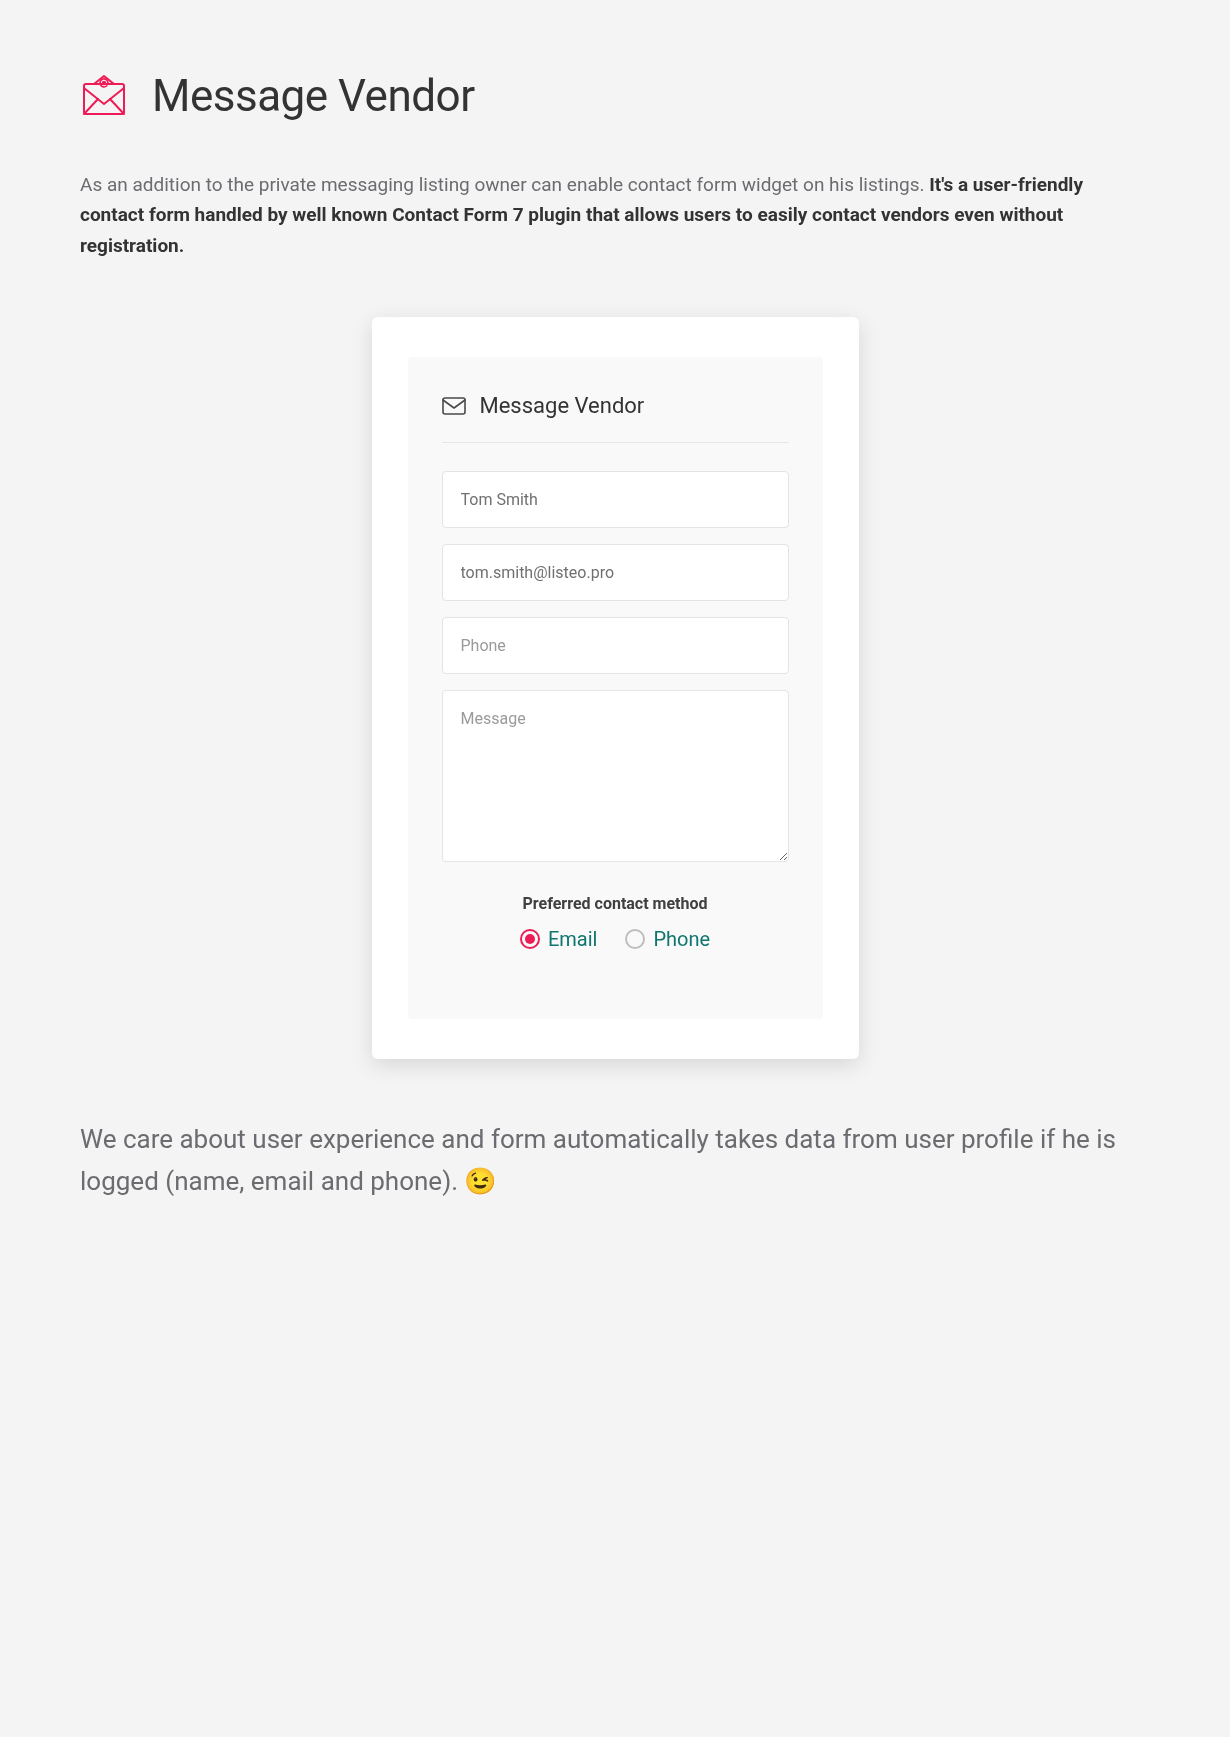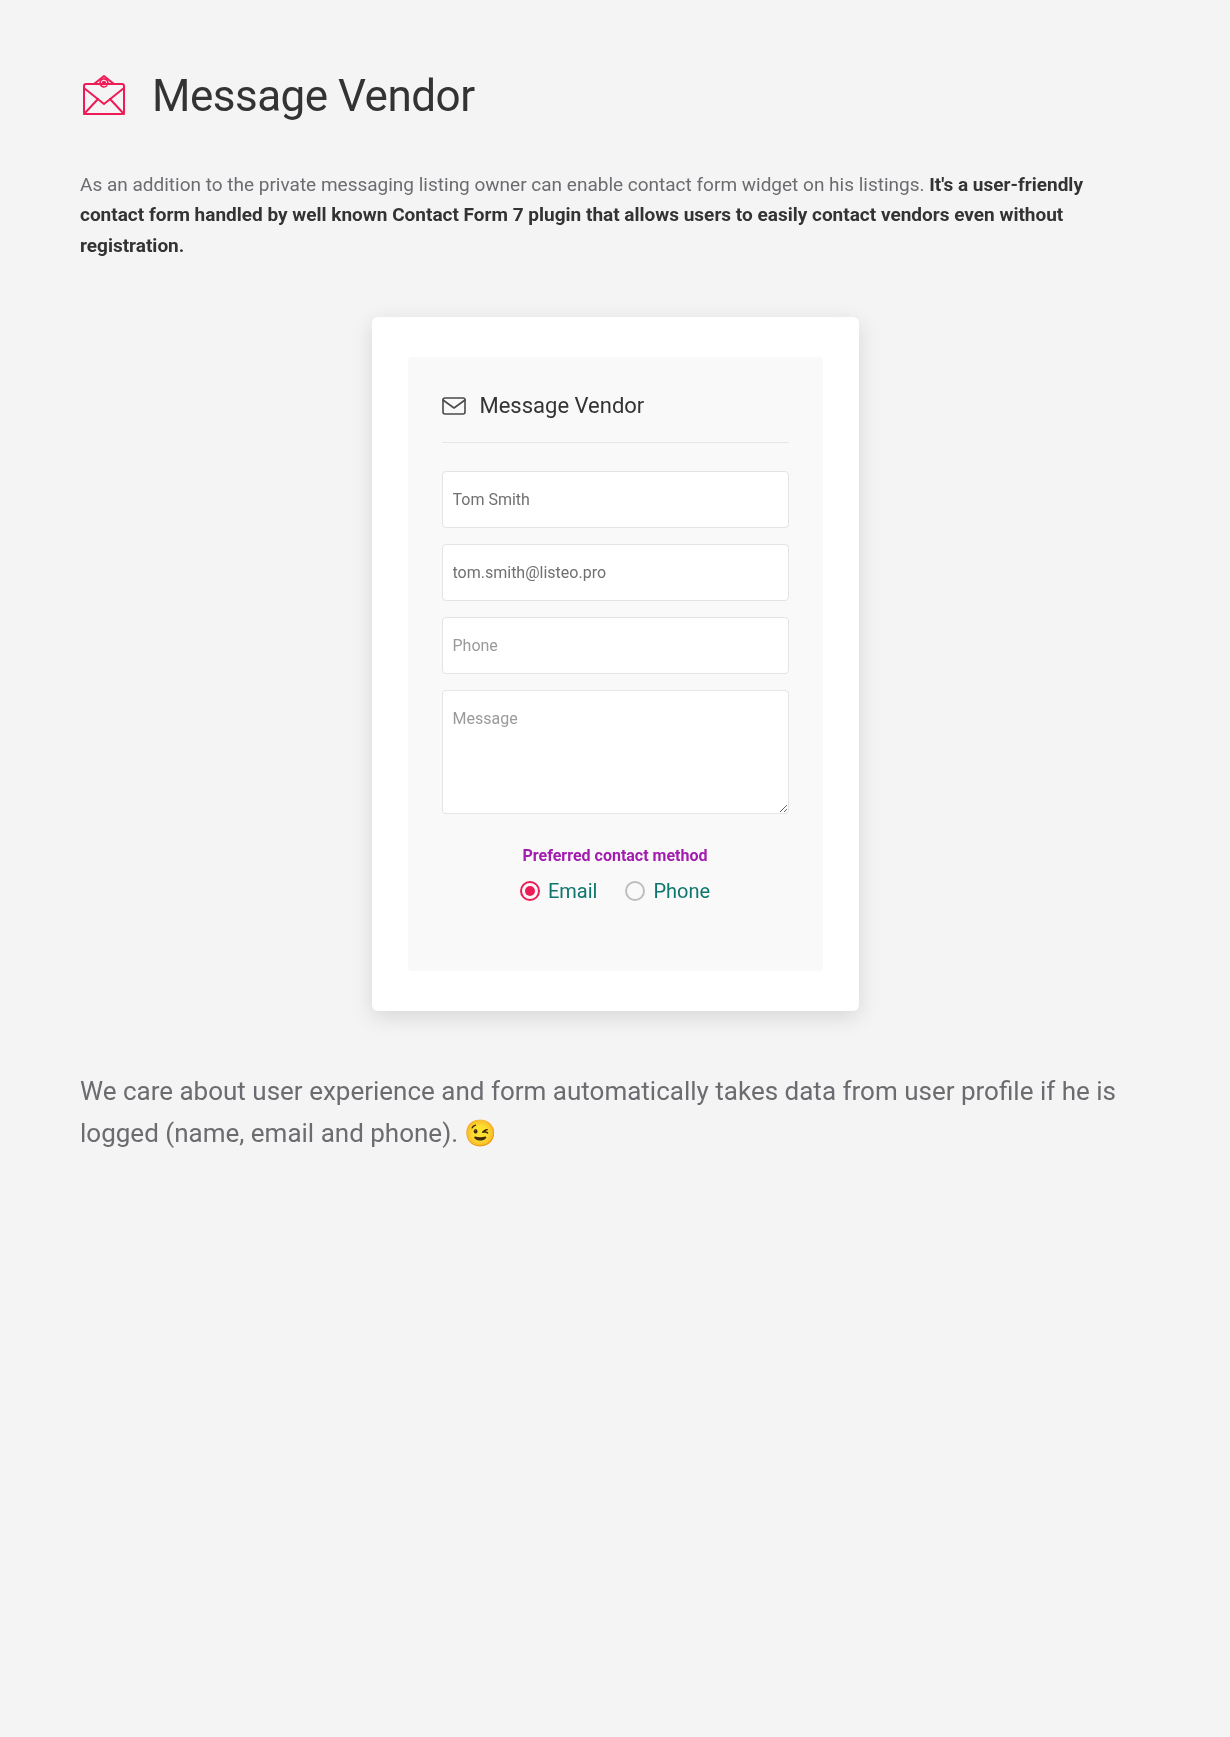--- a/index.html
+++ b/index.html
@@ -73,38 +73,38 @@
     font-size: 22px;
     font-weight: 400;
     color: #333;
   }
 
   .field {
     width: 100%;
     background: #ffffff;
     border: 1px solid #e4e4e4;
     border-radius: 4px;
-    padding: 18px 10px;
+    padding: 18px 18px;
     font-size: 16px;
     color: #707070;
     margin-bottom: 16px;
     font-family: inherit;
   }
   .field::placeholder { color: #9a9a9a; }
   textarea.field {
-    height: 124px;
+    height: 172px;
     resize: vertical;
     margin-bottom: 28px;
   }
 
   .pref-label {
     text-align: center;
     font-size: 16px;
     font-weight: 700;
-    color: #a21caf;
+    color: #404040;
     margin-bottom: 14px;
   }
 
   .radio-row {
     display: flex;
     justify-content: center;
     gap: 28px;
     margin-bottom: 30px;
   }
   .radio-item {

